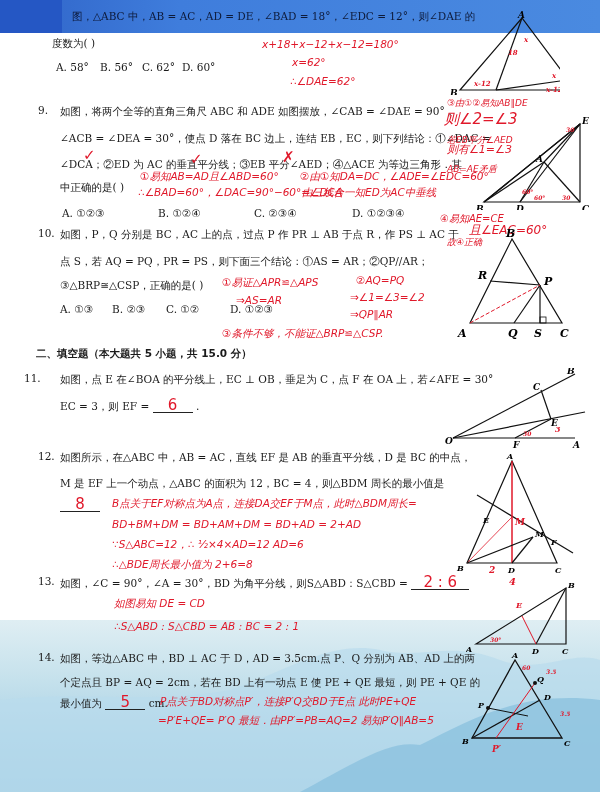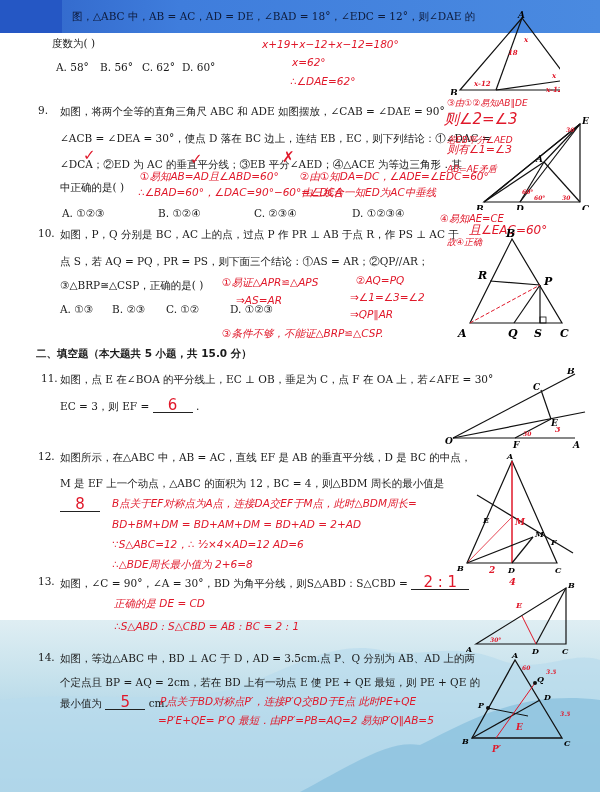--- a/index.html
+++ b/index.html
@@ -35,21 +35,21 @@
   <path d="M0 700 C80 690 150 705 230 690 C290 670 330 640 380 650 C420 660 450 640 500 660 C540 675 570 650 600 660 L600 792 L0 792 Z" fill="#b9dcec" opacity="0.7"></path>
   <path d="M300 792 C360 760 390 740 420 745 C470 720 520 690 600 700 L600 792 Z" fill="#8cc2df" opacity="0.8"></path>
 </svg>
 
 <div class="line" style="left:72px;top:9px;color:#0d1a3a">图，△ABC 中，AB = AC，AD = DE，∠BAD = 18°，∠EDC = 12°，则∠DAE 的</div>
 <div class="line" style="left:52px;top:36px">度数为(   )</div>
 <div class="line" style="left:56px;top:60px">A. 58°</div>
 <div class="line" style="left:100px;top:60px">B. 56°</div>
 <div class="line" style="left:142px;top:60px">C. 62°</div>
 <div class="line" style="left:182px;top:60px">D. 60°</div>
-<div class="red" style="left:262px;top:38px">x+19+x−12+x−12=180°</div>
+<div class="red" style="left:262px;top:38px">x+18+x−12+x−12=180°</div>
 <div class="red" style="left:292px;top:56px">x=62°</div>
 <div class="red" style="left:290px;top:75px">∴∠DAE=62°</div>
 
 <svg class="fig" width="110" height="85" style="left:450px;top:10px">
   <polygon points="72,8 10,80 126,80" fill="none" stroke="#111" stroke-width="1.2"></polygon>
   <line x1="72" y1="8" x2="46" y2="80" stroke="#111" stroke-width="1.2"></line>
   <line x1="46" y1="80" x2="117" y2="70" stroke="#111" stroke-width="1.2"></line>
   <text x="68" y="8" font-size="9">A</text>
   <text x="0" y="86" font-size="9">B</text>
   <text x="44" y="92" font-size="9">D</text>
@@ -132,21 +132,21 @@
   <text x="28" y="54" font-size="11">R</text>
   <text x="94" y="60" font-size="11">P</text>
   <text x="8" y="112" font-size="11">A</text>
   <text x="58" y="112" font-size="11">Q</text>
   <text x="84" y="112" font-size="11">S</text>
   <text x="110" y="112" font-size="11">C</text>
 </svg>
 
 <div class="section" style="left:36px;top:347px">二、填空题（本大题共 5 小题，共 15.0 分）</div>
 
-<div class="q-num" style="left:41px;top:372px">11.</div>
+<div class="q-num" style="left:24px;top:372px">11.</div>
 <div class="line" style="left:60px;top:372px">如图，点 E 在∠BOA 的平分线上，EC ⊥ OB，垂足为 C，点 F 在 OA 上，若∠AFE = 30°</div>
 <div class="line" style="left:60px;top:398px">
   <span>EC = 3，则 EF =</span>
   <span class="blank">6</span>
   <span>.</span>
 </div>
 
 <svg class="fig" width="150" height="80" style="left:445px;top:368px">
   <line x1="8" y1="70" x2="130" y2="6" stroke="#111" stroke-width="1.2"></line>
   <line x1="8" y1="70" x2="140" y2="44" stroke="#111" stroke-width="1.2"></line>
@@ -189,23 +189,23 @@
   <text x="2" y="126" font-size="8">B</text>
   <text x="53" y="128" font-size="8">D</text>
   <text x="100" y="128" font-size="8">C</text>
   <text x="34" y="128" font-size="9" fill="#e0182a" font-style="normal">2</text>
   <text x="54" y="140" font-size="10" fill="#e0182a" font-style="normal">4</text>
 </svg>
 
 <div class="q-num" style="left:38px;top:575px">13.</div>
 <div class="line" style="left:60px;top:575px">
   <span>如图，∠C = 90°，∠A = 30°，BD 为角平分线，则S△ABD：S△CBD =</span>
-  <span class="blank" style="min-width:58px">2 : 1</span>
-</div>
-<div class="red" style="left:114px;top:597px">正确的是 DE = CD</div>
+  <span class="blank" style="min-width:58px">2 : 6</span>
+</div>
+<div class="red" style="left:114px;top:597px">如图易知 DE = CD</div>
 <div class="red" style="left:114px;top:620px">∴S△ABD : S△CBD = AB : BC = 2 : 1</div>
 
 <svg class="fig" width="140" height="80" style="left:466px;top:580px">
   <polygon points="10,64 100,8 100,64" fill="none" stroke="#111" stroke-width="1.2"></polygon>
   <line x1="100" y1="8" x2="70" y2="64" stroke="#111" stroke-width="1.2"></line>
   <line x1="70" y1="64" x2="56" y2="36" stroke="#e0182a" stroke-width="1"></line>
   <text x="102" y="8" font-size="8">B</text>
   <text x="0" y="72" font-size="8">A</text>
   <text x="66" y="74" font-size="8">D</text>
   <text x="96" y="74" font-size="8">C</text>

